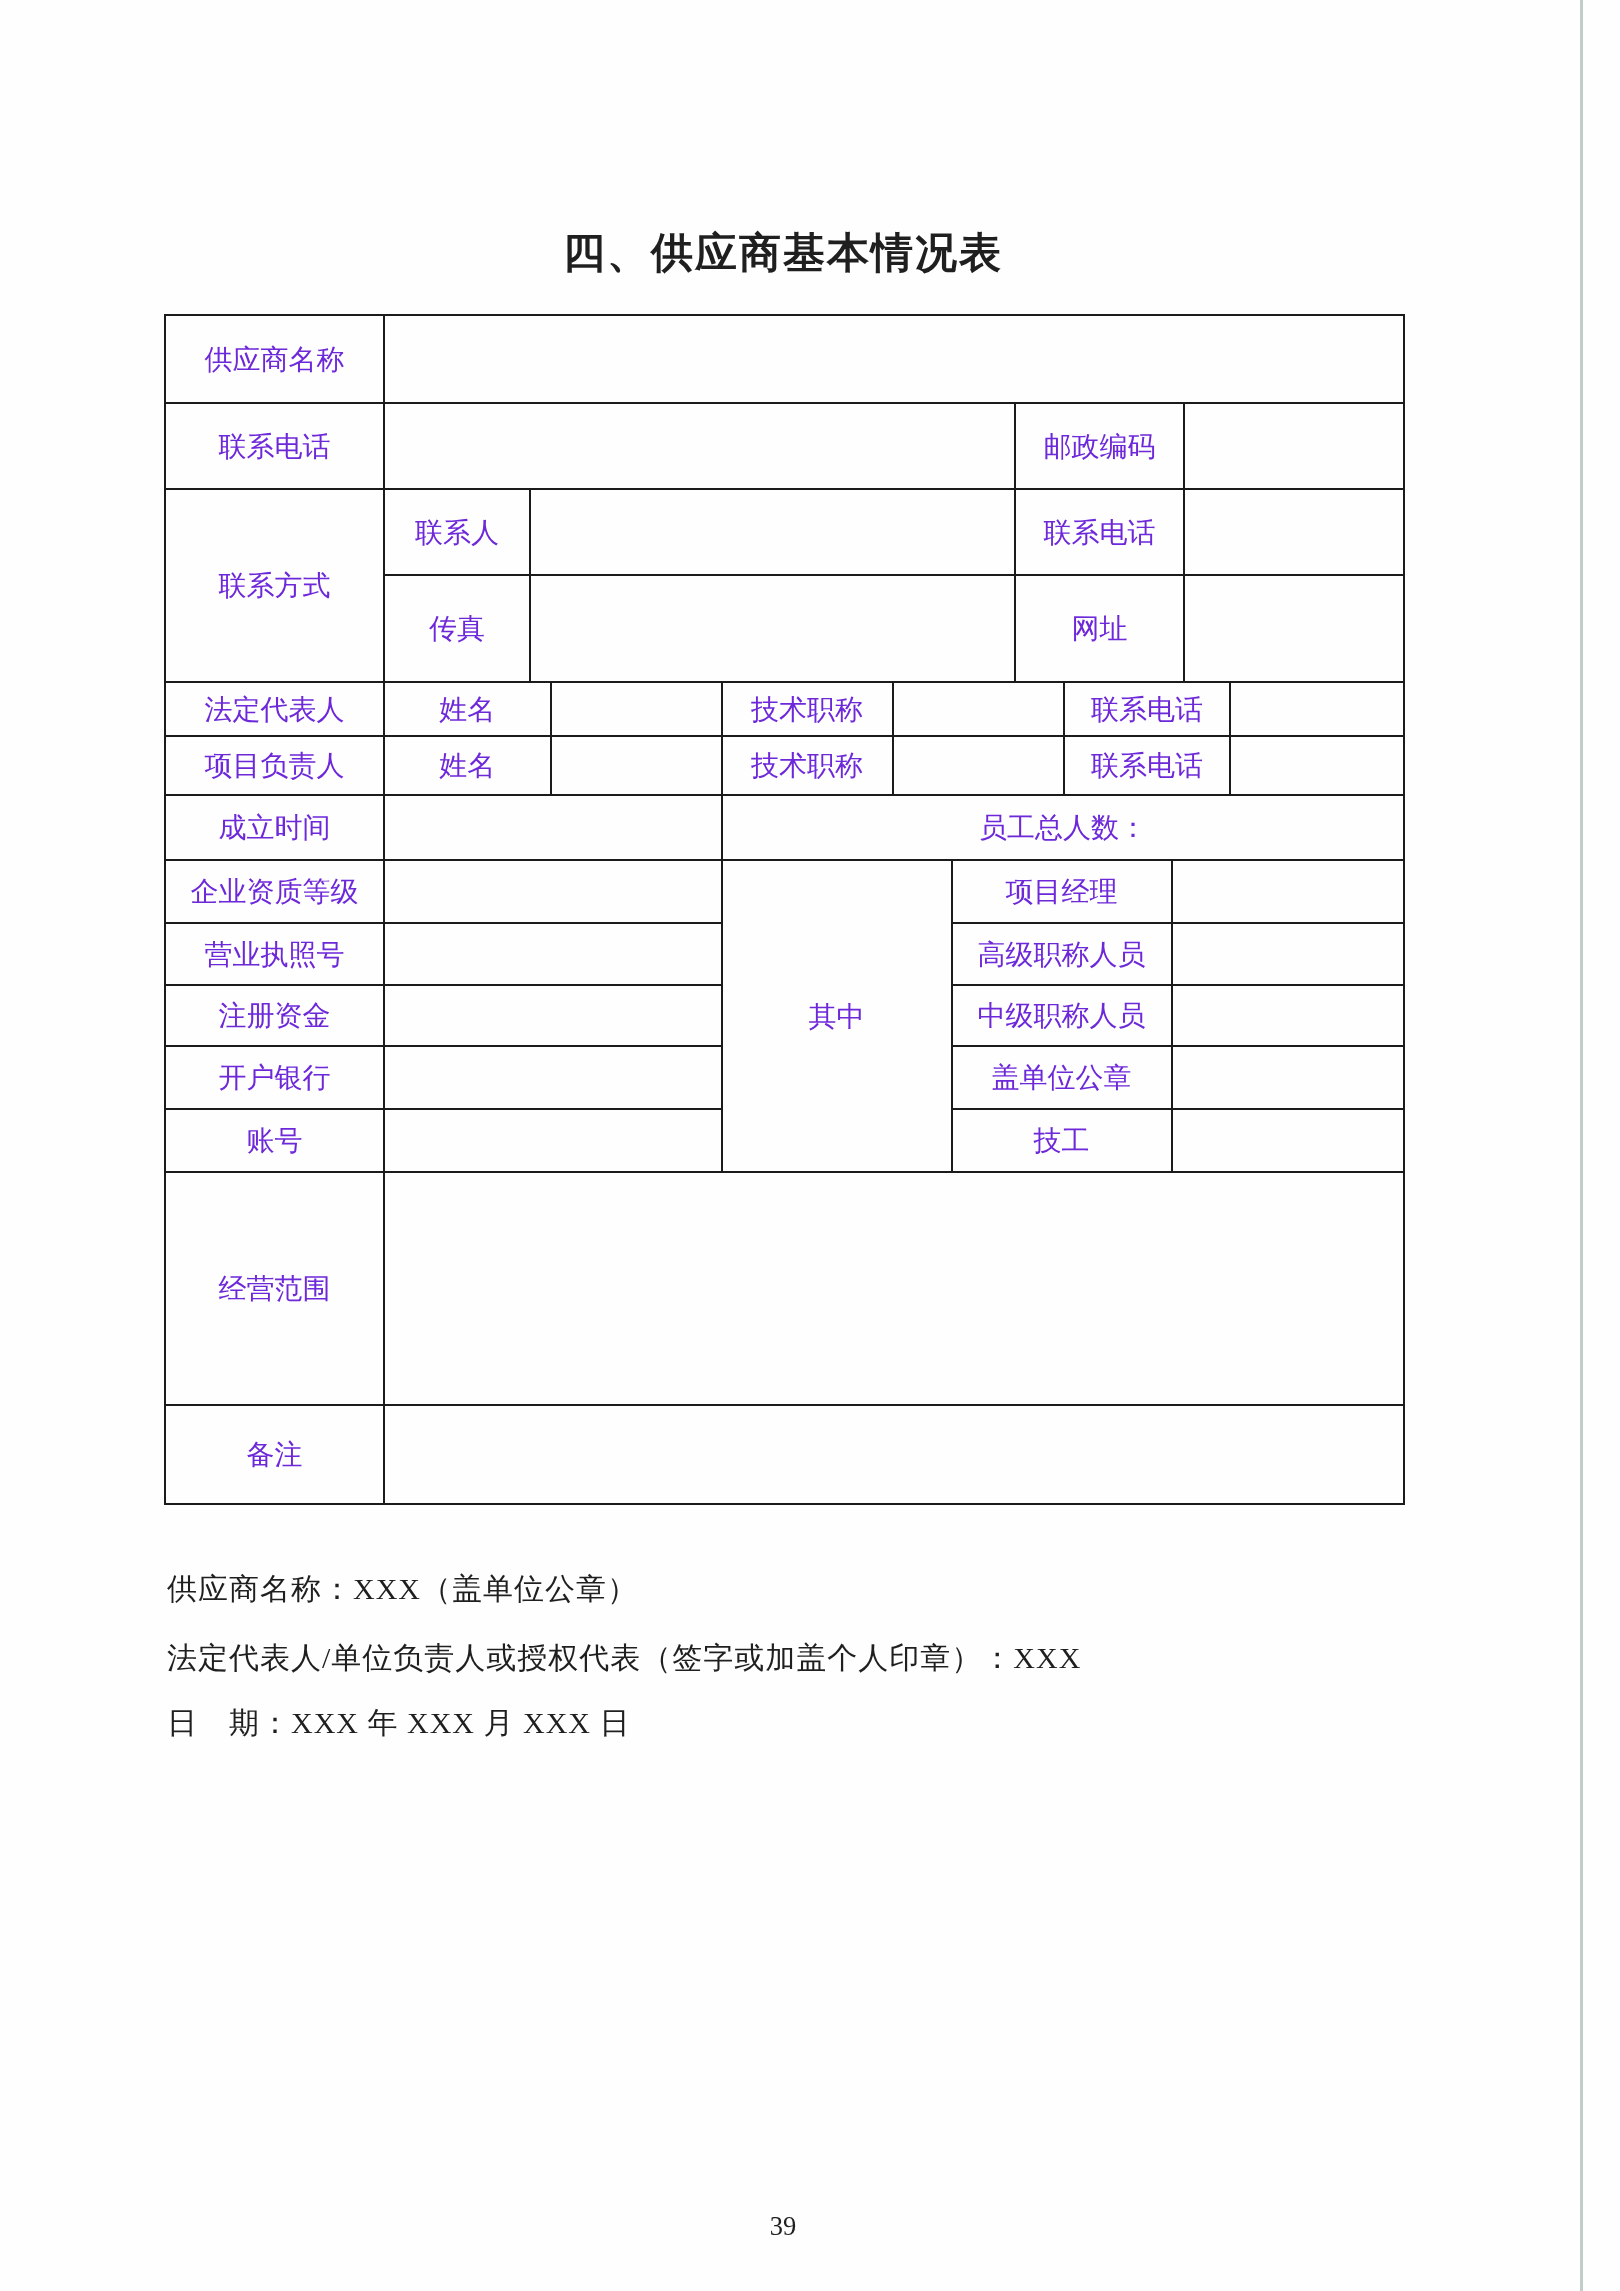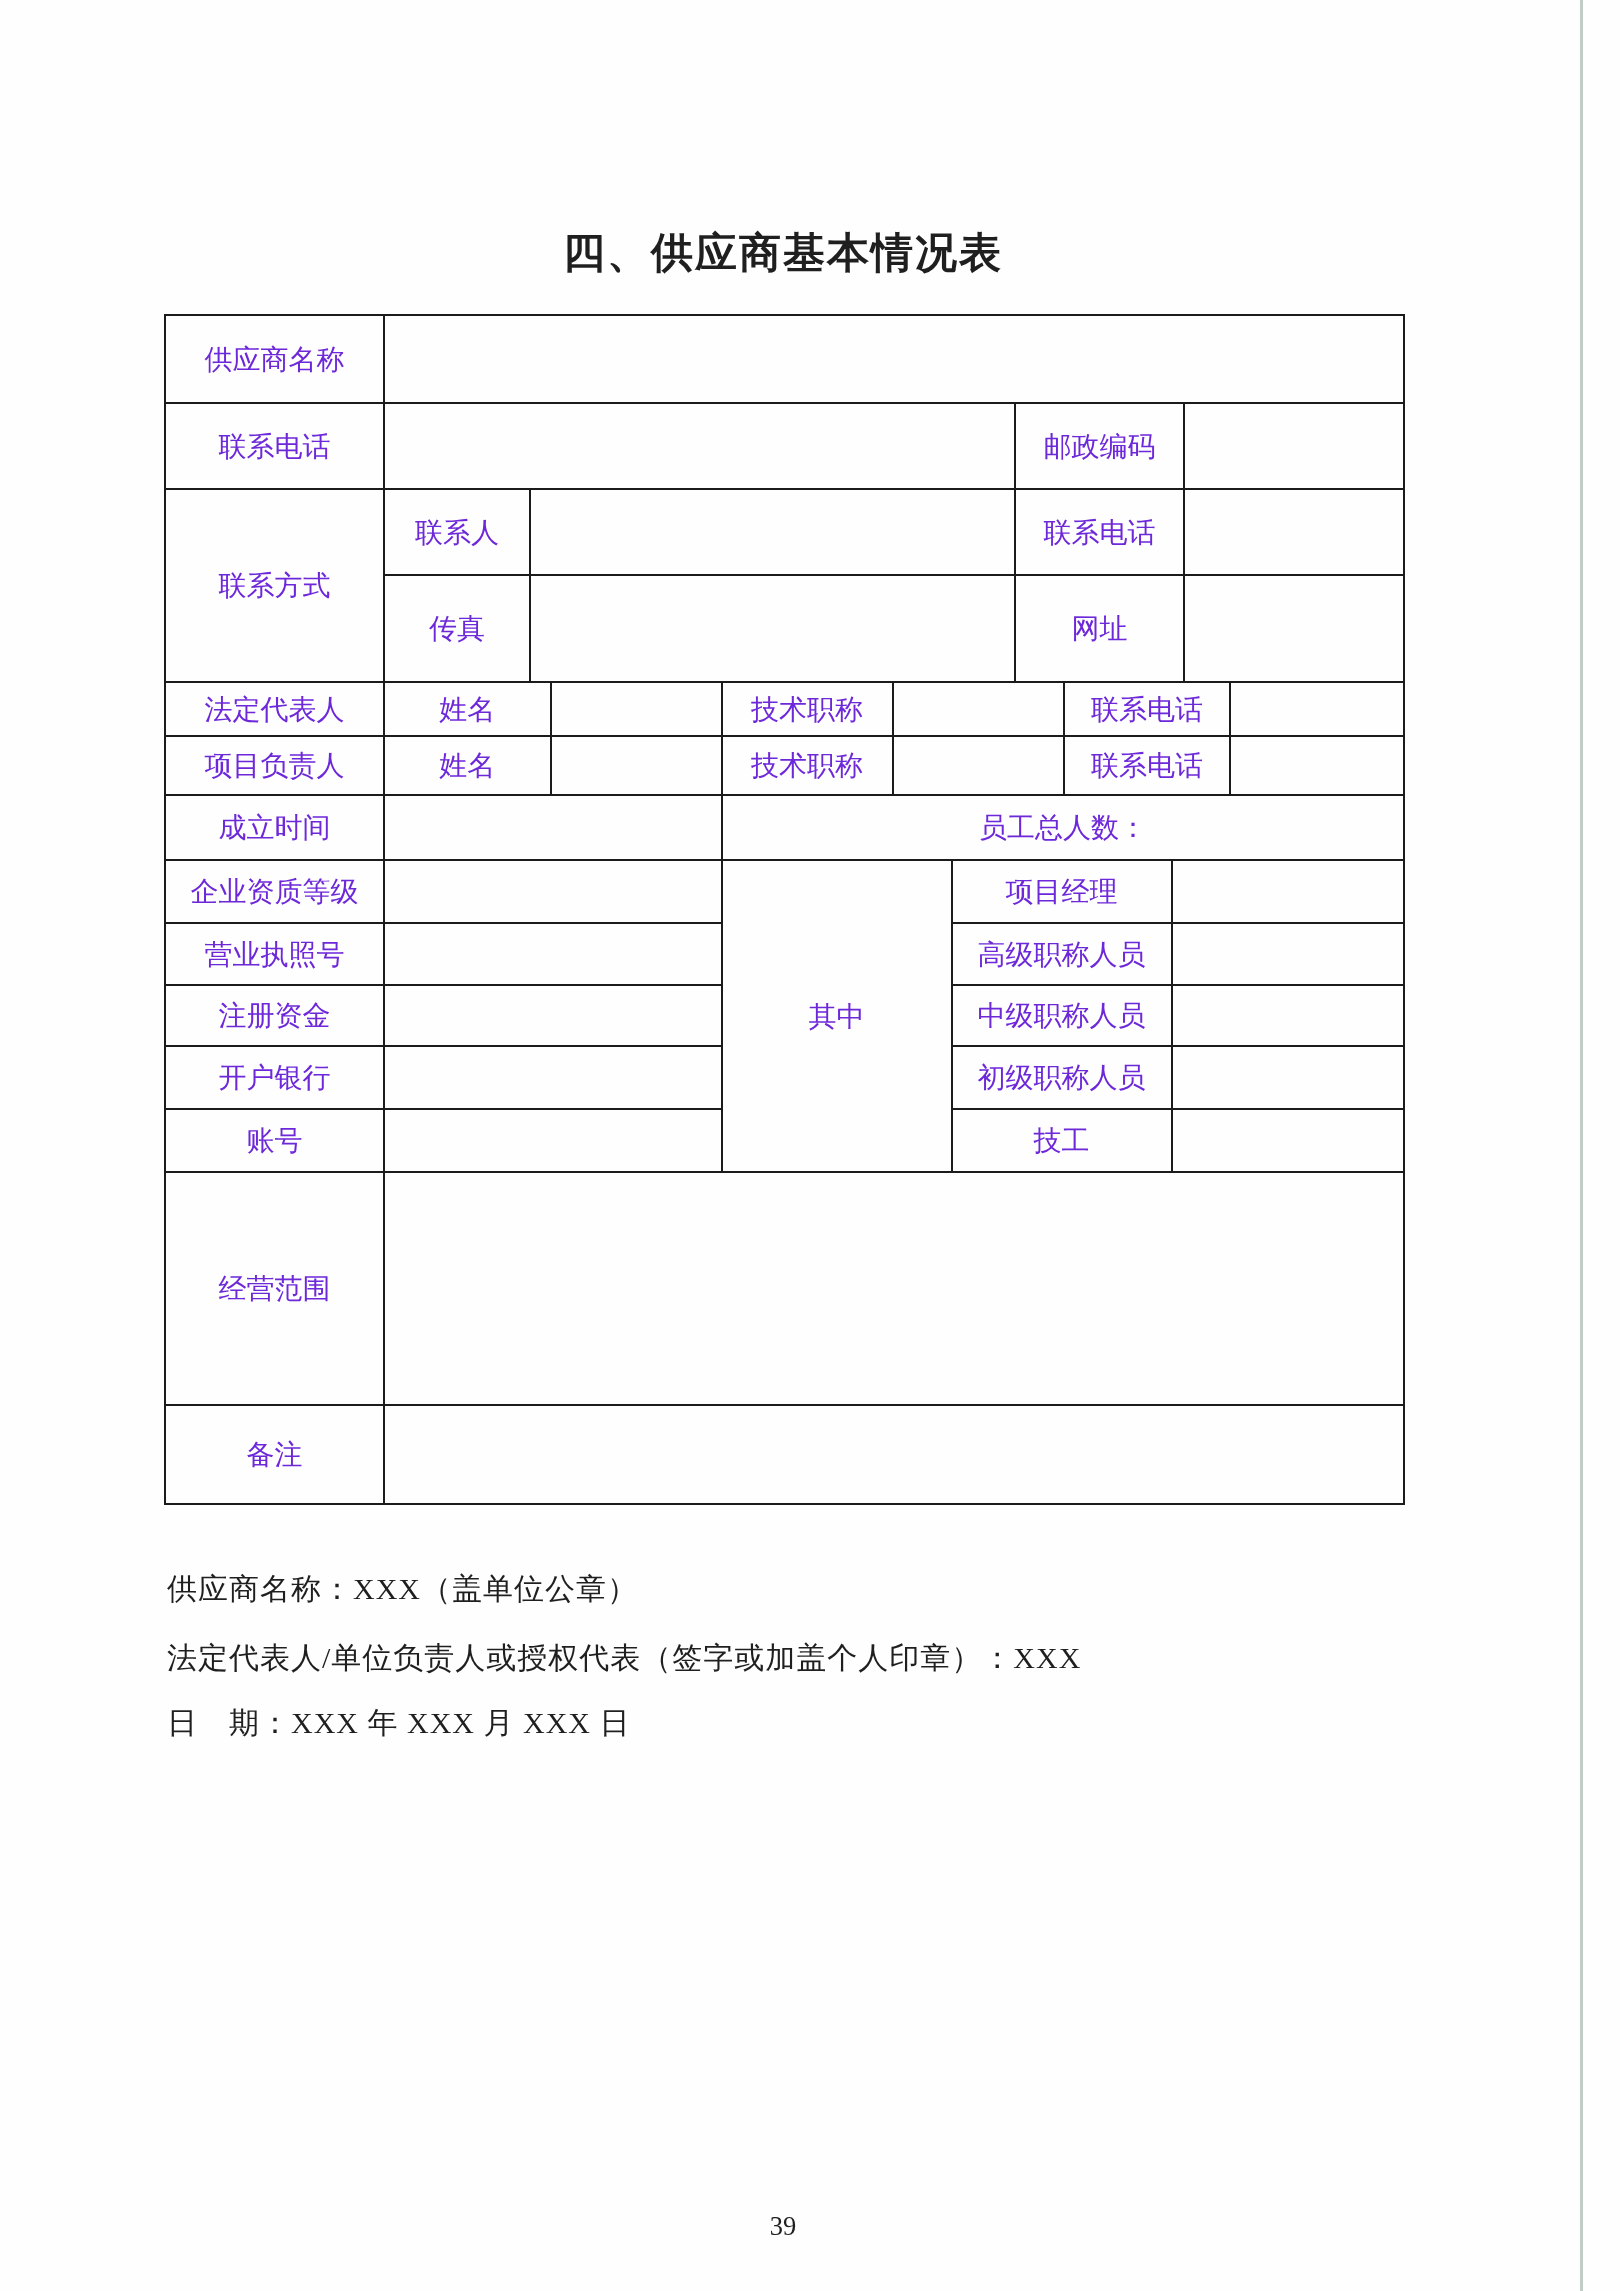--- a/index.html
+++ b/index.html
@@ -169,21 +169,21 @@
     <tr style="height:61px">
       <td>注册资金</td>
       <td colspan="3"></td>
       <td colspan="3">中级职称人员</td>
       <td colspan="3"></td>
     </tr>
 
     <tr style="height:63px">
       <td>开户银行</td>
       <td colspan="3"></td>
-      <td colspan="3">初级职称人员</td>
+      <td colspan="3">盖单位公章</td>
       <td colspan="3"></td>
     </tr>
 
     <tr style="height:63px">
       <td>账号</td>
       <td colspan="3"></td>
       <td colspan="3">技工</td>
       <td colspan="3"></td>
     </tr>
 

